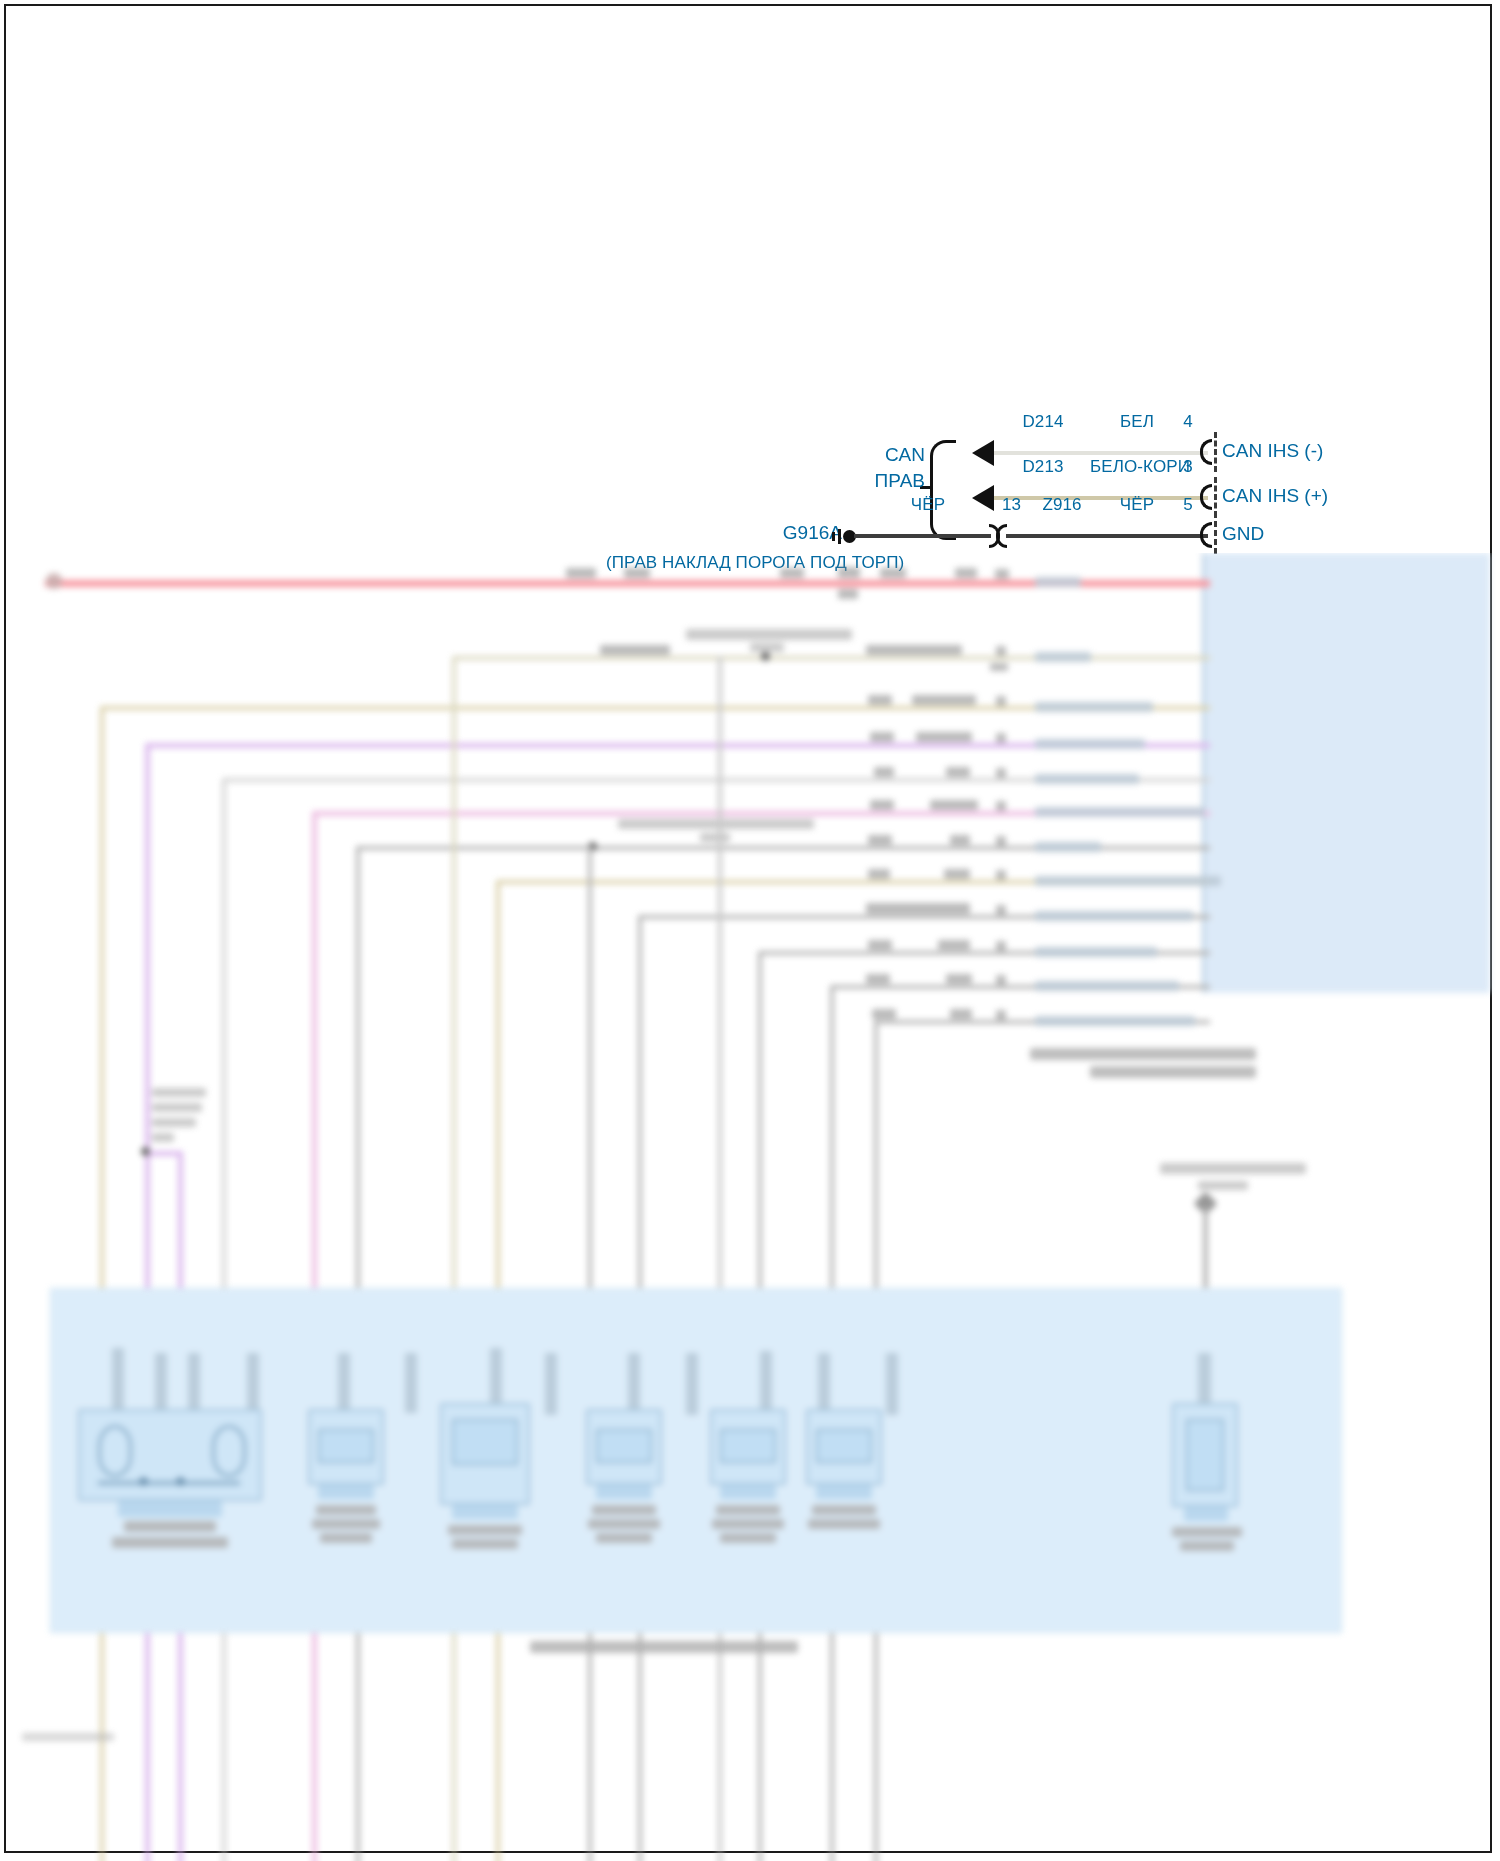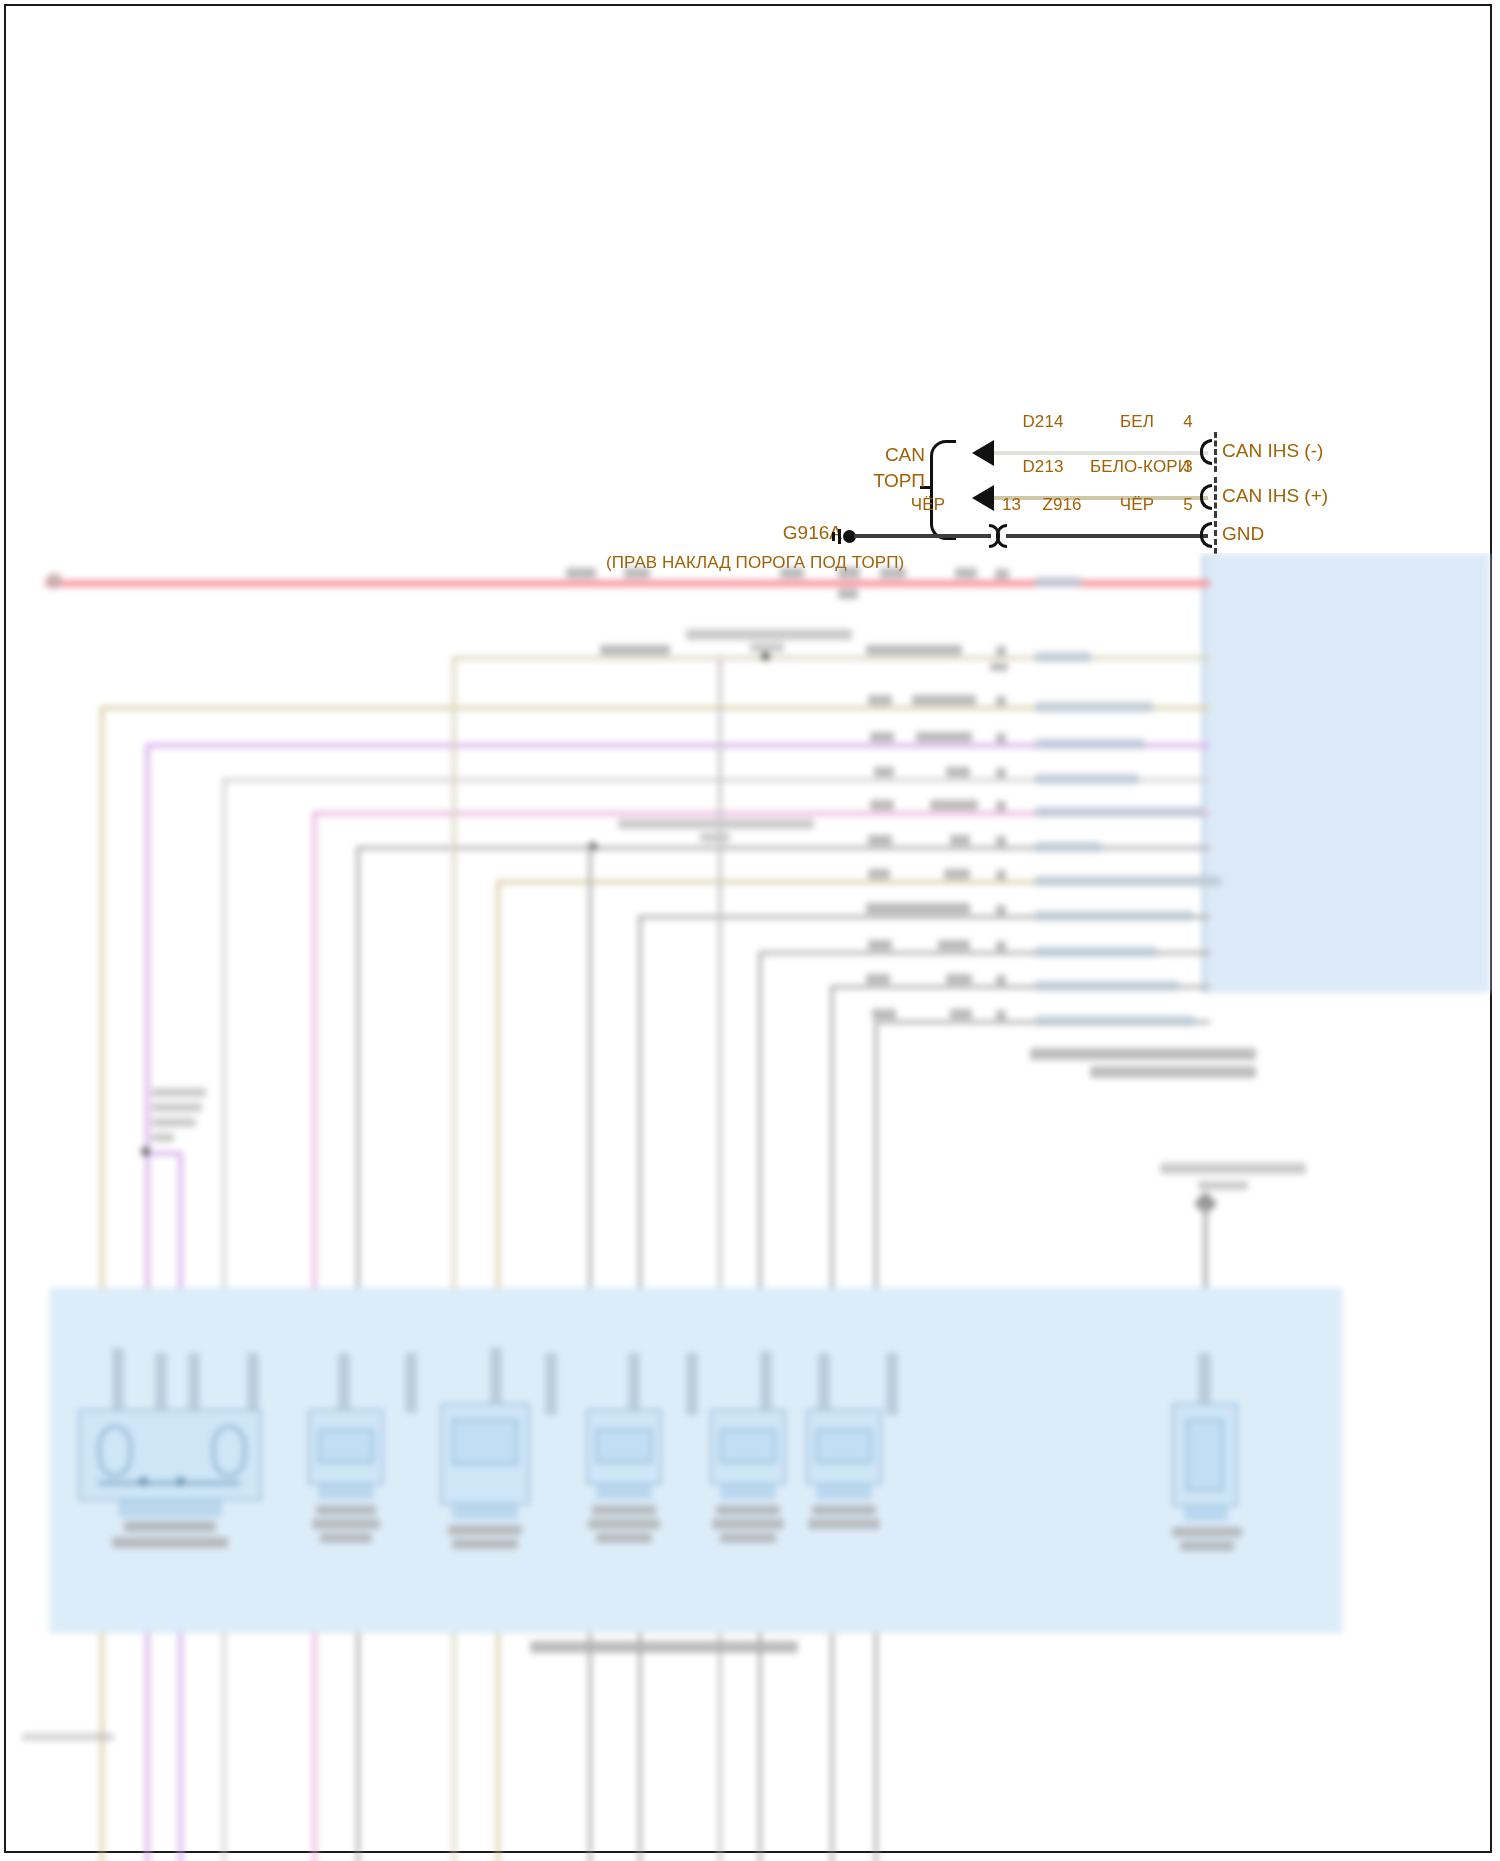--- a/index.html
+++ b/index.html
@@ -20,21 +20,21 @@
     left:4px; top:4px;
     width:1488px; height:1849px;
     border:2px solid #1a1a1a;
     box-sizing:border-box;
     pointer-events:none;
   }
 
   
   .wire{position:absolute;background:#6e6e6e;}
   .wire.h{height:3px;}
-  .txt{position:absolute;white-space:nowrap;color:#a16207;}
+  .txt{position:absolute;white-space:nowrap;color:#0369a1;}
 
   
   .label-sm{font-size:17px;letter-spacing:.1px;}
   .label-md{font-size:19px;}
 
   
   #can-brace{
     position:absolute;
     left:930px; top:440px;
     width:26px; height:100px;
@@ -169,21 +169,21 @@
 </head>
 <body>
 
 <div id="page">
 
   <div id="page-border"></div>
 
   <div id="can-brace"></div>
   <div id="can-brace-nub"></div>
   <div class="txt label-md" style="left:925px;top:444px;transform:translateX(-100%);text-align:center;">CAN</div>
-  <div class="txt label-md" style="left:925px;top:470px;transform:translateX(-100%);text-align:right;">ТОРП</div>
+  <div class="txt label-md" style="left:925px;top:470px;transform:translateX(-100%);text-align:right;">ПРАВ</div>
 
   <div class="arrow-left" style="left:972px;top:440px;"></div>
   <div class="wire h" style="left:994px;top:451px;width:214px;background:#e2e2dc;height:4px;"></div>
   <div class="txt label-sm" style="left:1043px;top:432px;transform:translate(-50%,-100%);">D214</div>
   <div class="txt label-sm" style="left:1137px;top:432px;transform:translate(-50%,-100%);">БЕЛ</div>
   <div class="txt label-sm" style="left:1188px;top:432px;transform:translate(-50%,-100%);">4</div>
   <div class="pin-brace" style="left:1200px;top:439px;"></div>
   <div class="conn-rail" style="left:1214px;top:432px;height:40px;"></div>
   <div class="txt label-md" style="left:1222px;top:440px;">CAN IHS (-)</div>
 

